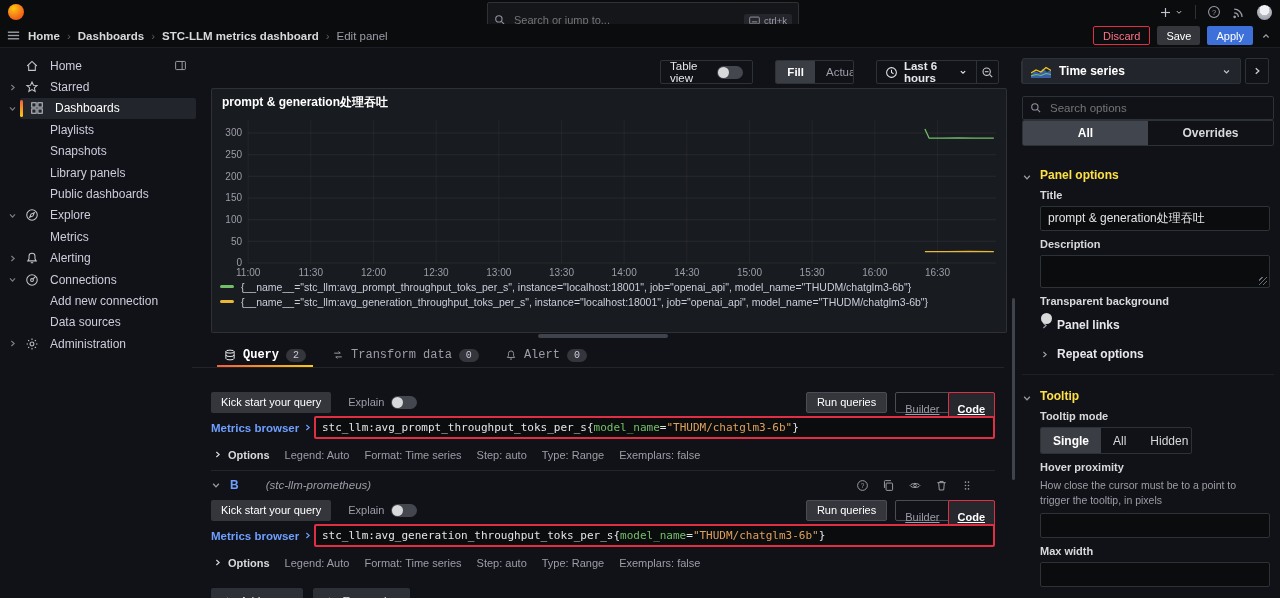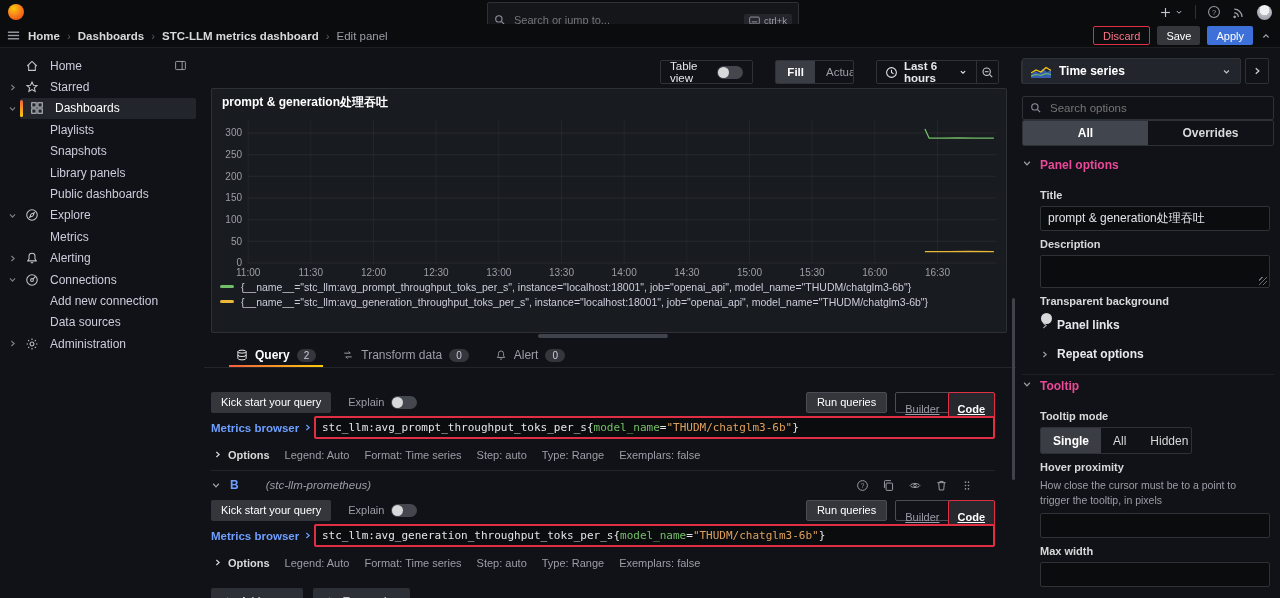--- a/index.html
+++ b/index.html
@@ -72,22 +72,22 @@
   .panel-title{height:21px;display:flex;align-items:center;padding:3px 10px 0;font-size:12px;font-weight:600;color:#fff;}
   .chart-wrap{padding:0 6px;}
   .chart-svg{width:100%;height:166px;display:block;}
   .legend{padding:0 8px 3px;overflow:hidden;}
   .legend-row{display:flex;align-items:center;gap:7px;height:15px;font-size:10.5px;color:#ccccdc;white-space:nowrap;overflow:hidden;}
   .dash{width:14px;height:3px;border-radius:2px;flex:none;}
 
   .resize-h{position:absolute;left:538px;top:334px;width:130px;height:4px;border-radius:2px;background:#3f434b;}
 
   
-  .qtabs{position:absolute;left:204px;top:343px;width:812px;height:25px;display:flex;align-items:stretch;gap:6px;
-         padding-left:22px;box-sizing:border-box;border-bottom:1px solid rgba(204,204,220,0.10);}
+  .qtabs{position:absolute;left:192px;top:343px;width:812px;height:25px;display:flex;align-items:stretch;gap:6px;
+         padding-left:22px;box-sizing:border-box;border-bottom:1px solid rgba(204,204,220,0.10);font-family:Liberation Mono, monospace;}
   .qtab{display:flex;align-items:center;gap:7px;padding:0 10px;font-size:12px;color:#9d9da8;position:relative;background:none;border:none;}
   .qtab.active{color:#fff;font-weight:600;}
   .qtab.active::after{content:"";position:absolute;left:3px;right:3px;bottom:0;height:2px;
          background:linear-gradient(90deg,#f55f3e,#fbca0a);}
   .badge{background:#34363c;border-radius:9px;padding:1px 7px;font-size:10px;color:#ccccdc;font-weight:400;}
 
   
   .qarea{position:absolute;left:211px;top:391px;width:784px;}
   .qtoolbar{display:flex;align-items:center;height:22px;margin-bottom:3px;}
   .kick{background:#34363c;color:#fff;font-size:11px;padding:0 10px;height:21px;border-radius:2px;border:none;}
@@ -122,21 +122,21 @@
   .viz-collapse{width:24px;height:26px;border:1px solid #2c3235;border-radius:2px;display:flex;align-items:center;
         justify-content:center;color:#ccccdc;background:transparent;box-sizing:border-box;}
   .rp-scroll{position:absolute;left:1012px;top:298px;width:3px;height:182px;background:#3f434b;border-radius:2px;}
   .opts{position:absolute;left:1022px;top:96px;width:252px;height:502px;overflow:hidden;}
   .opt-search{height:24px;border:1px solid #2c3235;border-radius:2px;display:flex;align-items:center;gap:6px;
         padding:0 7px;color:#8e939c;margin-bottom:0;box-sizing:border-box;}
   .opt-search input{flex:1;background:transparent;border:none;color:#ccccdc;font-size:11.5px;min-width:0;}
   .allover{display:flex;border:1px solid #2c3235;border-radius:2px;height:24px;margin-bottom:12px;overflow:hidden;}
   .half{flex:1;display:flex;align-items:center;justify-content:center;font-size:12px;font-weight:600;color:#d8d9da;background:none;border:none;}
   .half.active{background:#41454d;color:#fff;}
-  .section-h{display:flex;align-items:flex-start;gap:8px;height:24px;color:#ec4899;font-weight:600;font-size:12px;margin-top:4px;}
+  .section-h{display:flex;align-items:flex-end;gap:8px;height:24px;color:#fde047;font-weight:600;font-size:12px;margin-top:4px;}
   .field-label{font-size:11px;font-weight:600;color:#d8d9da;margin:7px 0 5px 18px;}
   .field-desc{font-size:10.5px;color:#9d9da8;margin:0 0 6px 18px;line-height:1.4;width:226px;}
   .text-input{display:block;margin-left:18px;width:230px;height:25px;border:1px solid #2c3235;background:#0b0c0e;
         border-radius:2px;color:#e3e4e8;font-size:12px;padding:0 7px;box-sizing:border-box;}
   .textarea{display:block;margin-left:18px;width:230px;height:33px;border:1px solid #2c3235;background:#0b0c0e;
         border-radius:2px;color:#e3e4e8;font-size:12px;padding:3px 7px;box-sizing:border-box;resize:none;position:relative;}
   .ta-wrap{position:relative;width:248px;}
   .ta-corner{position:absolute;right:3px;bottom:3px;width:8px;height:8px;
         background:repeating-linear-gradient(135deg,transparent 0 2px,#6b6e76 2px 3px);}
   .toggle-row{margin:4px 0 0 18px;}

